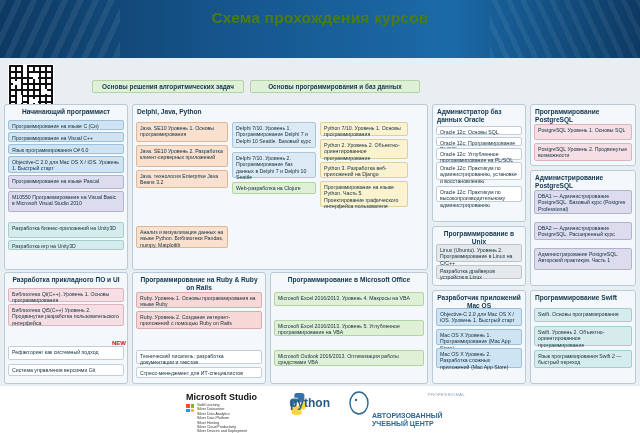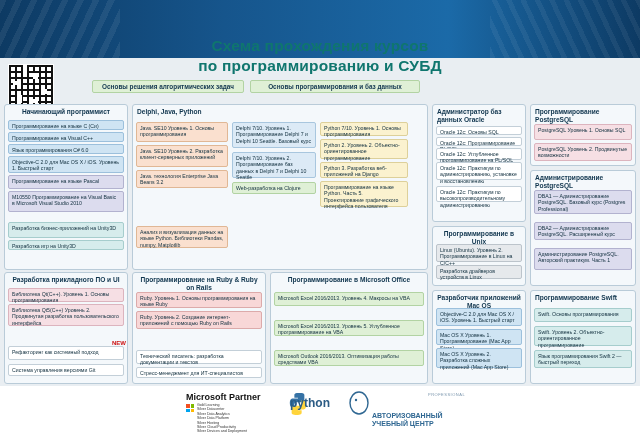--- a/index.html
+++ b/index.html
@@ -6,22 +6,22 @@
   body{width:640px;height:433px;background:#e9eef2;font-family:"Liberation Sans",sans-serif;overflow:hidden;}
   #root{position:relative;width:640px;height:433px;}
 
   
   .header{position:absolute;left:0;top:0;width:640px;height:58px;
     background:linear-gradient(90deg,#0d3a63 0%,#16558c 35%,#1b6aa8 70%,#0d3a63 100%);}
   .header .deco{position:absolute;left:0;top:0;width:120px;height:58px;
     background:repeating-linear-gradient(115deg, rgba(255,255,255,.07) 0 6px, rgba(255,255,255,0) 6px 14px);}
   .header .deco2{position:absolute;right:0;top:0;width:150px;height:58px;
     background:repeating-linear-gradient(65deg, rgba(255,255,255,.06) 0 5px, rgba(255,255,255,0) 5px 13px);}
-  .title{position:absolute;left:0;top:8px;width:640px;text-align:center;color:#0f766e;
-    font-size:15.5px;font-weight:bold;line-height:20px;letter-spacing:.2px;margin-top:28px;}
+  .title{position:absolute;left:0;top:8px;width:640px;text-align:center;color:#4d7c0f;
+    font-size:15.5px;font-weight:bold;line-height:20px;letter-spacing:.2px;}
 
   
   .qr{position:absolute;left:8px;top:64px;width:44px;height:44px;background:#fff;
      background-image:
        linear-gradient(90deg,#111 2px,transparent 2px),
        linear-gradient(#111 2px,transparent 2px);
      background-size:6px 6px;border:1px solid #fff;}
   .qr i{position:absolute;background:#fff;}
 
   
@@ -63,21 +63,20 @@
 <body>
 
 <div id="root">
 
   <div class="header">
     <div class="deco"></div>
     <div class="deco2"></div>
   </div>
   <div class="title">
     <div>Схема прохождения курсов</div>
-    <div>по программированию и СУБД</div>
   </div>
 
   <div class="qr">
     <i style="left:14px;top:0;width:4px;height:10px"></i>
     <i style="left:4px;top:16px;width:8px;height:4px"></i>
     <i style="left:24px;top:8px;width:5px;height:6px"></i>
     <i style="left:32px;top:24px;width:6px;height:5px"></i>
     <i style="left:8px;top:30px;width:5px;height:8px"></i>
     <i style="left:20px;top:34px;width:9px;height:4px"></i>
   </div>
@@ -165,21 +164,21 @@
   <div class="box b-lav" style="left:534px;top:248px;width:98px;height:22px">Администрирование PostgreSQL. Авторский практикум. Часть 1</div>
 
   <div class="panel" style="left:530px;top:290px;width:106px;height:94px"></div>
   <div class="colhead" style="left:532px;top:292px;width:102px;text-align:left">Программирование Swift</div>
   <div class="box b-teal" style="left:534px;top:308px;width:98px;height:14px">Swift. Основы программирования</div>
   <div class="box b-teal" style="left:534px;top:326px;width:98px;height:20px">Swift. Уровень 2. Объектно-ориентированное программирование</div>
   <div class="box b-teal" style="left:534px;top:350px;width:98px;height:18px">Язык программирования Swift 2 — быстрый переход</div>
 
   <div class="footer"></div>
 
-  <div class="ms-logo">Microsoft Partner</div>
+  <div class="ms-logo">Microsoft Studio</div>
   <div class="ms-sq">
     <i style="left:0;top:0;background:#f25022"></i>
     <i style="left:4.5px;top:0;background:#7fba00"></i>
     <i style="left:0;top:4.5px;background:#00a4ef"></i>
     <i style="left:4.5px;top:4.5px;background:#ffb900"></i>
   </div>
   <div class="ms-list" style="white-space:pre">Gold Learning
 Silver Datacenter
 Silver Data Analytics
 Silver Data Platform

